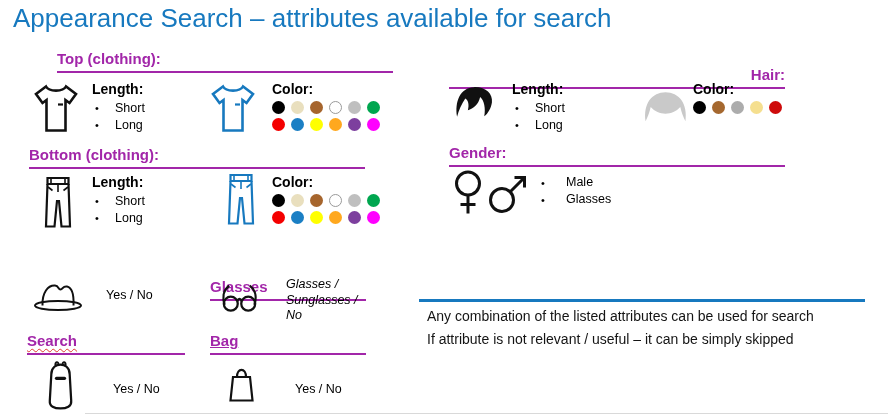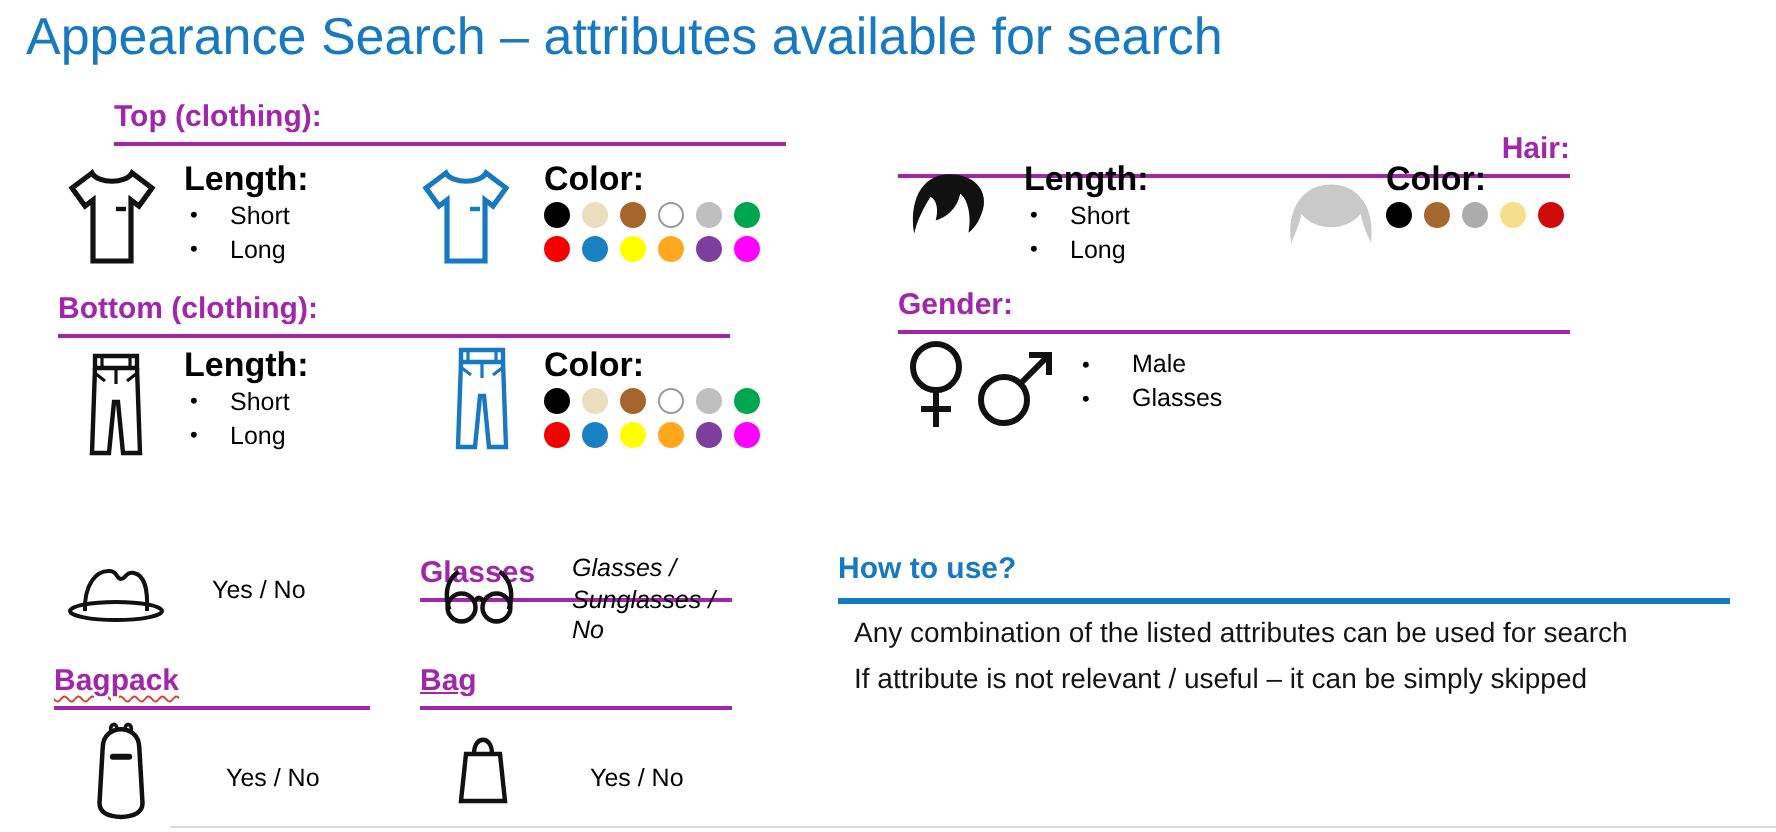--- a/index.html
+++ b/index.html
@@ -8,21 +8,21 @@
     font-family:"Liberation Sans","DejaVu Sans",sans-serif;color:#000;
     --accent-blue:#1779BF;--accent-purple:#A226A9;
   }
   .abs{position:absolute;}
   #title{left:13px;top:3px;font-size:26px;font-weight:400;color:var(--accent-blue);white-space:nowrap;}
   .section-heading{
     font-size:15px;font-weight:700;color:var(--accent-purple);
     padding-bottom:4px;border-bottom:2.5px solid var(--accent-purple);line-height:17px;
   }
   .wavy{text-decoration:underline wavy #e03c31;text-decoration-thickness:1px;text-underline-offset:2px;}
-  .lbl{font-size:17px;font-weight:700;line-height:15px;margin-bottom:3px;}
+  .lbl{font-size:14px;font-weight:700;line-height:15px;margin-bottom:3px;}
   .opt{display:flex;line-height:17px;font-size:12.5px;}
   .opt .bullet{width:20px;padding-left:3px;font-size:11px;line-height:17px;}
   .gender-opts .opt{line-height:15.5px;}
   .gender-opts .opt .bullet{width:25px;padding-left:2px;}
   .dots-row{display:flex;gap:6px;margin-top:4px;height:13px;}
   .dots-row:first-of-type{margin-top:3px;}
   .dot{width:13px;height:13px;border-radius:50%;box-sizing:border-box;display:inline-block;}
   .dot.white{border:1.5px solid #9a9a9a;}
   .value-text{font-size:12.5px;line-height:15.5px;}
   .icon-blue{color:var(--accent-blue);}
@@ -159,21 +159,21 @@
       <circle cx="10.5" cy="24" r="6.8"></circle>
       <circle cx="27.5" cy="24" r="6.8"></circle>
       <path d="M16.8 21.5 C18 18.5 20 18.5 21.2 21.5"></path>
       <path d="M4.5 25 C2.5 19 2.5 11 9 6.5"></path>
       <path d="M33.5 25 C35.5 19 35.5 11 29 6.5"></path>
     </svg>
   </div>
   <div class="abs value-text" style="left:286px;top:277px;width:88px;font-style:italic;">Glasses / Sunglasses / No</div>
 
   <div class="abs section-heading" style="left:27px;top:332px;width:158px;">
-    <span class="wavy">Bagpack</span>
+    <span class="wavy">Search</span>
   </div>
   <div class="abs icon-black" style="left:44px;top:360px;">
     <svg width="33" height="51" viewBox="0 0 32 50" fill="none" stroke="currentColor" stroke-width="2.2">
       <path d="M7 14 C7 7 12 4.5 16 4.5 C20 4.5 25 7 25 14 L26.5 40 C27 45.5 22 47.5 16 47.5 C10 47.5 5 45.5 5.5 40 Z"></path>
       <path d="M11 5.5 C10.5 1.5 14 1 14 4.5 M18 4.5 C18 1 21.5 1.5 21 5.5" stroke-width="1.8"></path>
       <path d="M12 18 H20" stroke-width="3" stroke-linecap="round"></path>
     </svg>
   </div>
   <div class="abs value-text" style="left:113px;top:382px;">Yes / No</div>
 
@@ -245,20 +245,19 @@
     <div class="opt">
       <span class="bullet">•</span>
       <span>Male</span>
     </div>
     <div class="opt">
       <span class="bullet">•</span>
       <span>Glasses</span>
     </div>
   </div>
 
-  <div id="howto-heading" class="abs" style="left:419px;top:276px;">How to use?</div>
   <div class="abs" style="left:419px;top:299px;width:446px;height:2.5px;background:var(--accent-blue);"></div>
   <div class="abs howto-line" style="left:427px;top:308px;">Any combination of the listed attributes can be used for search</div>
   <div class="abs howto-line" style="left:427px;top:331px;">If attribute is not relevant / useful – it can be simply skipped</div>
 
   <div id="bottom-line" class="abs" style="left:85px;top:413px;width:803px;height:1px;"></div>
 
 </div>
 
 </body></html>

